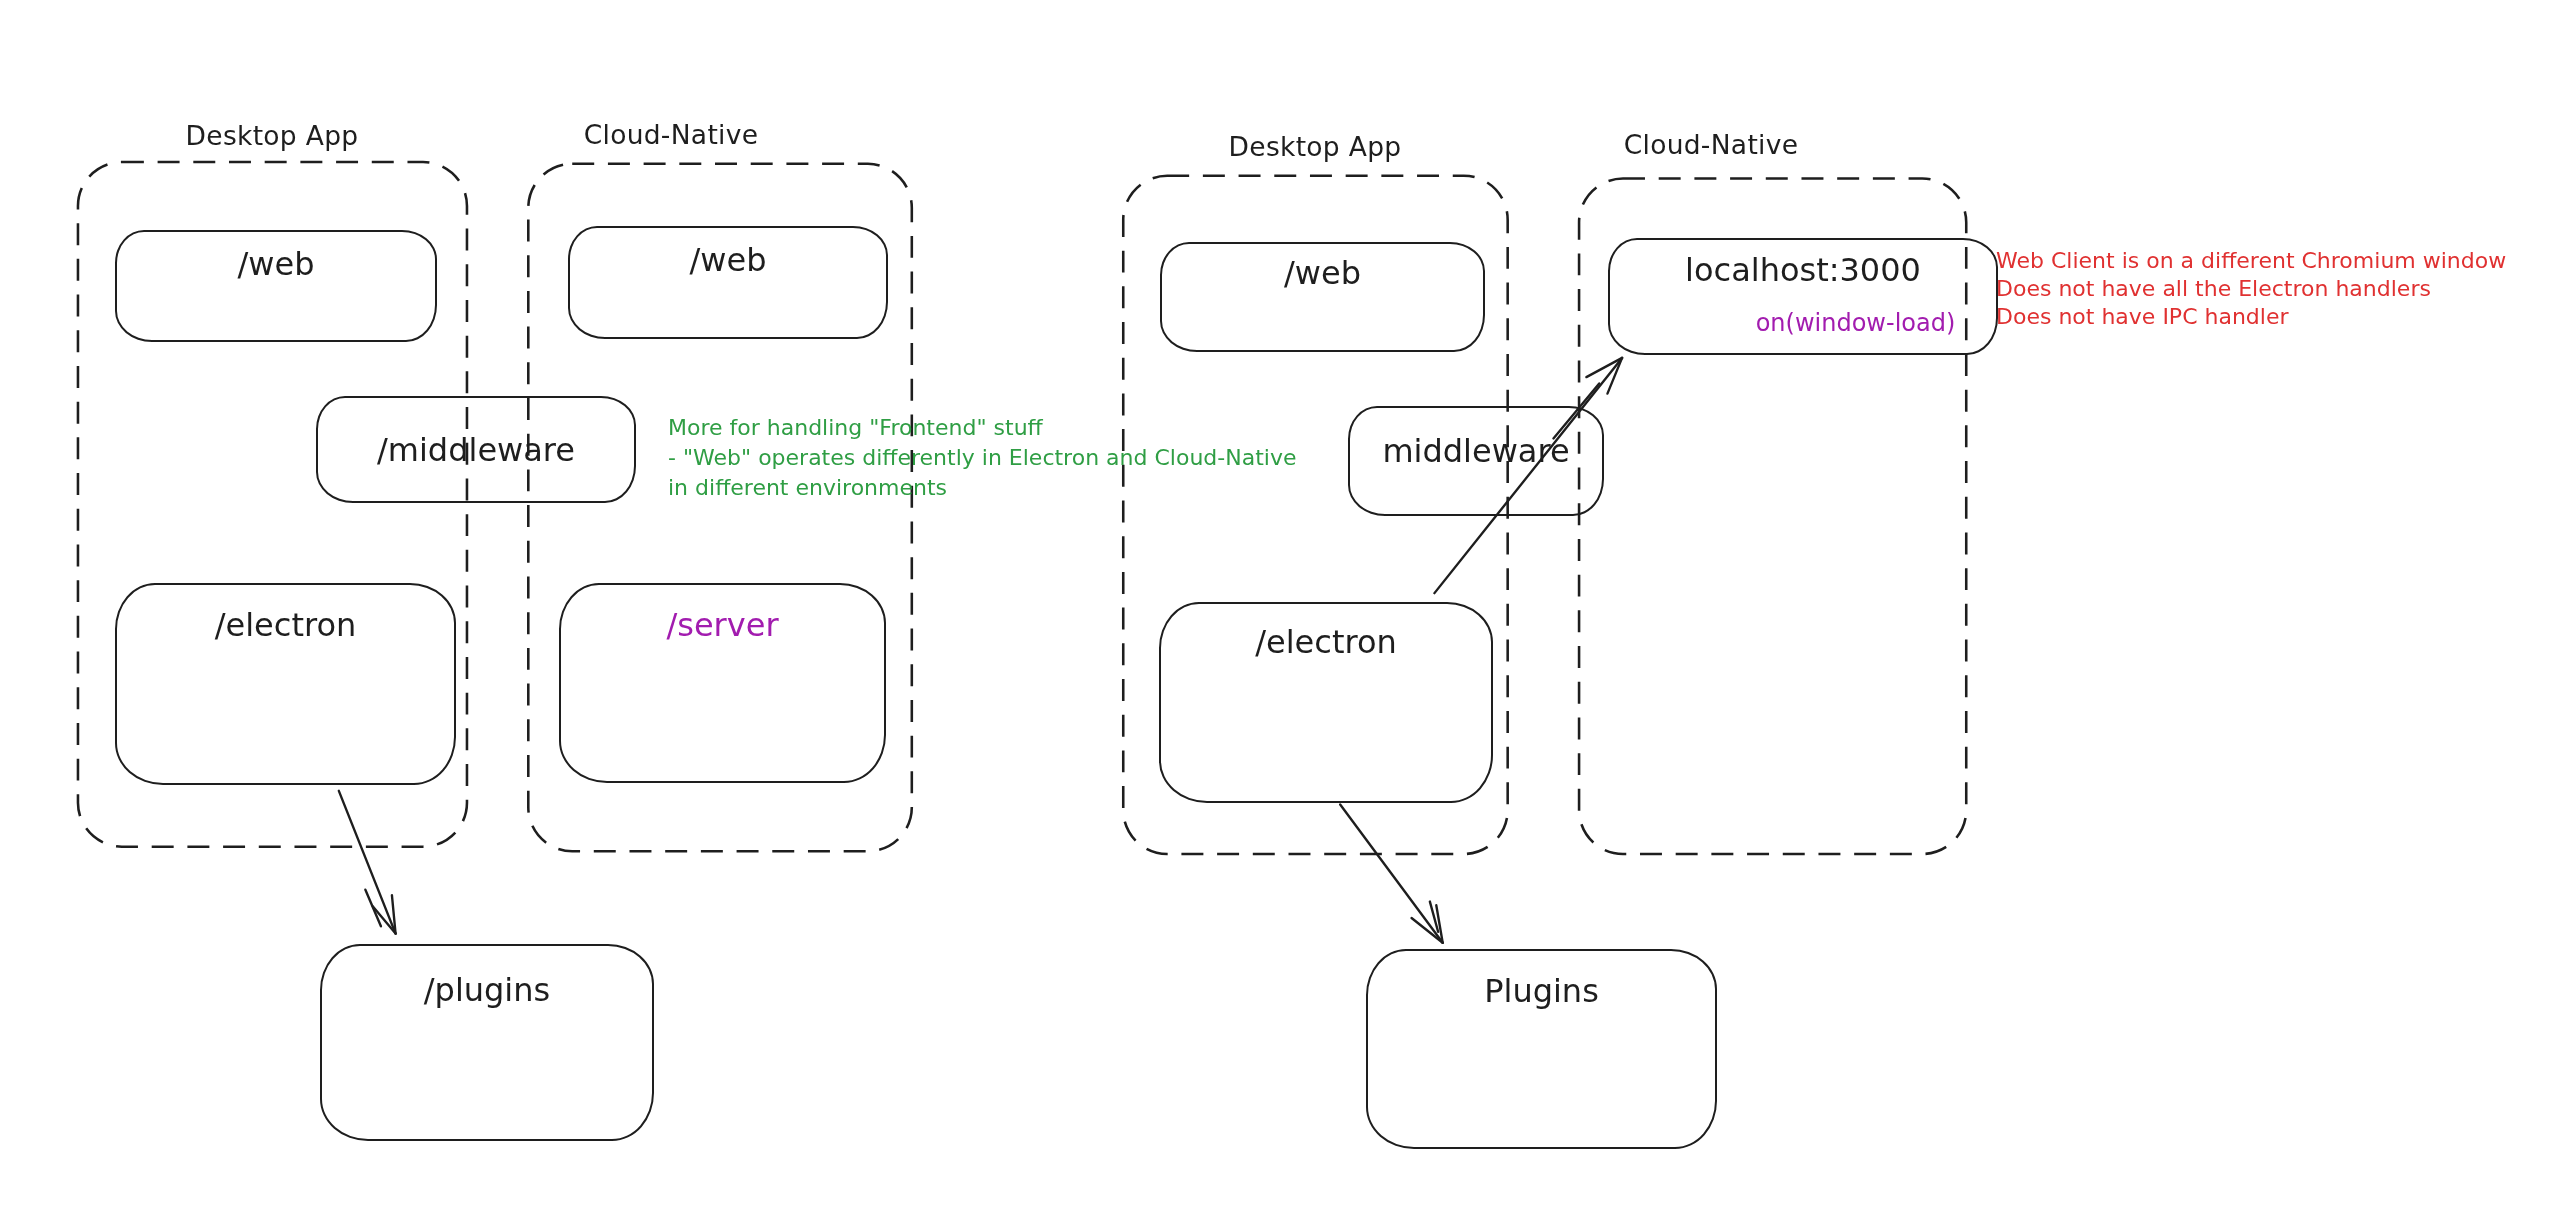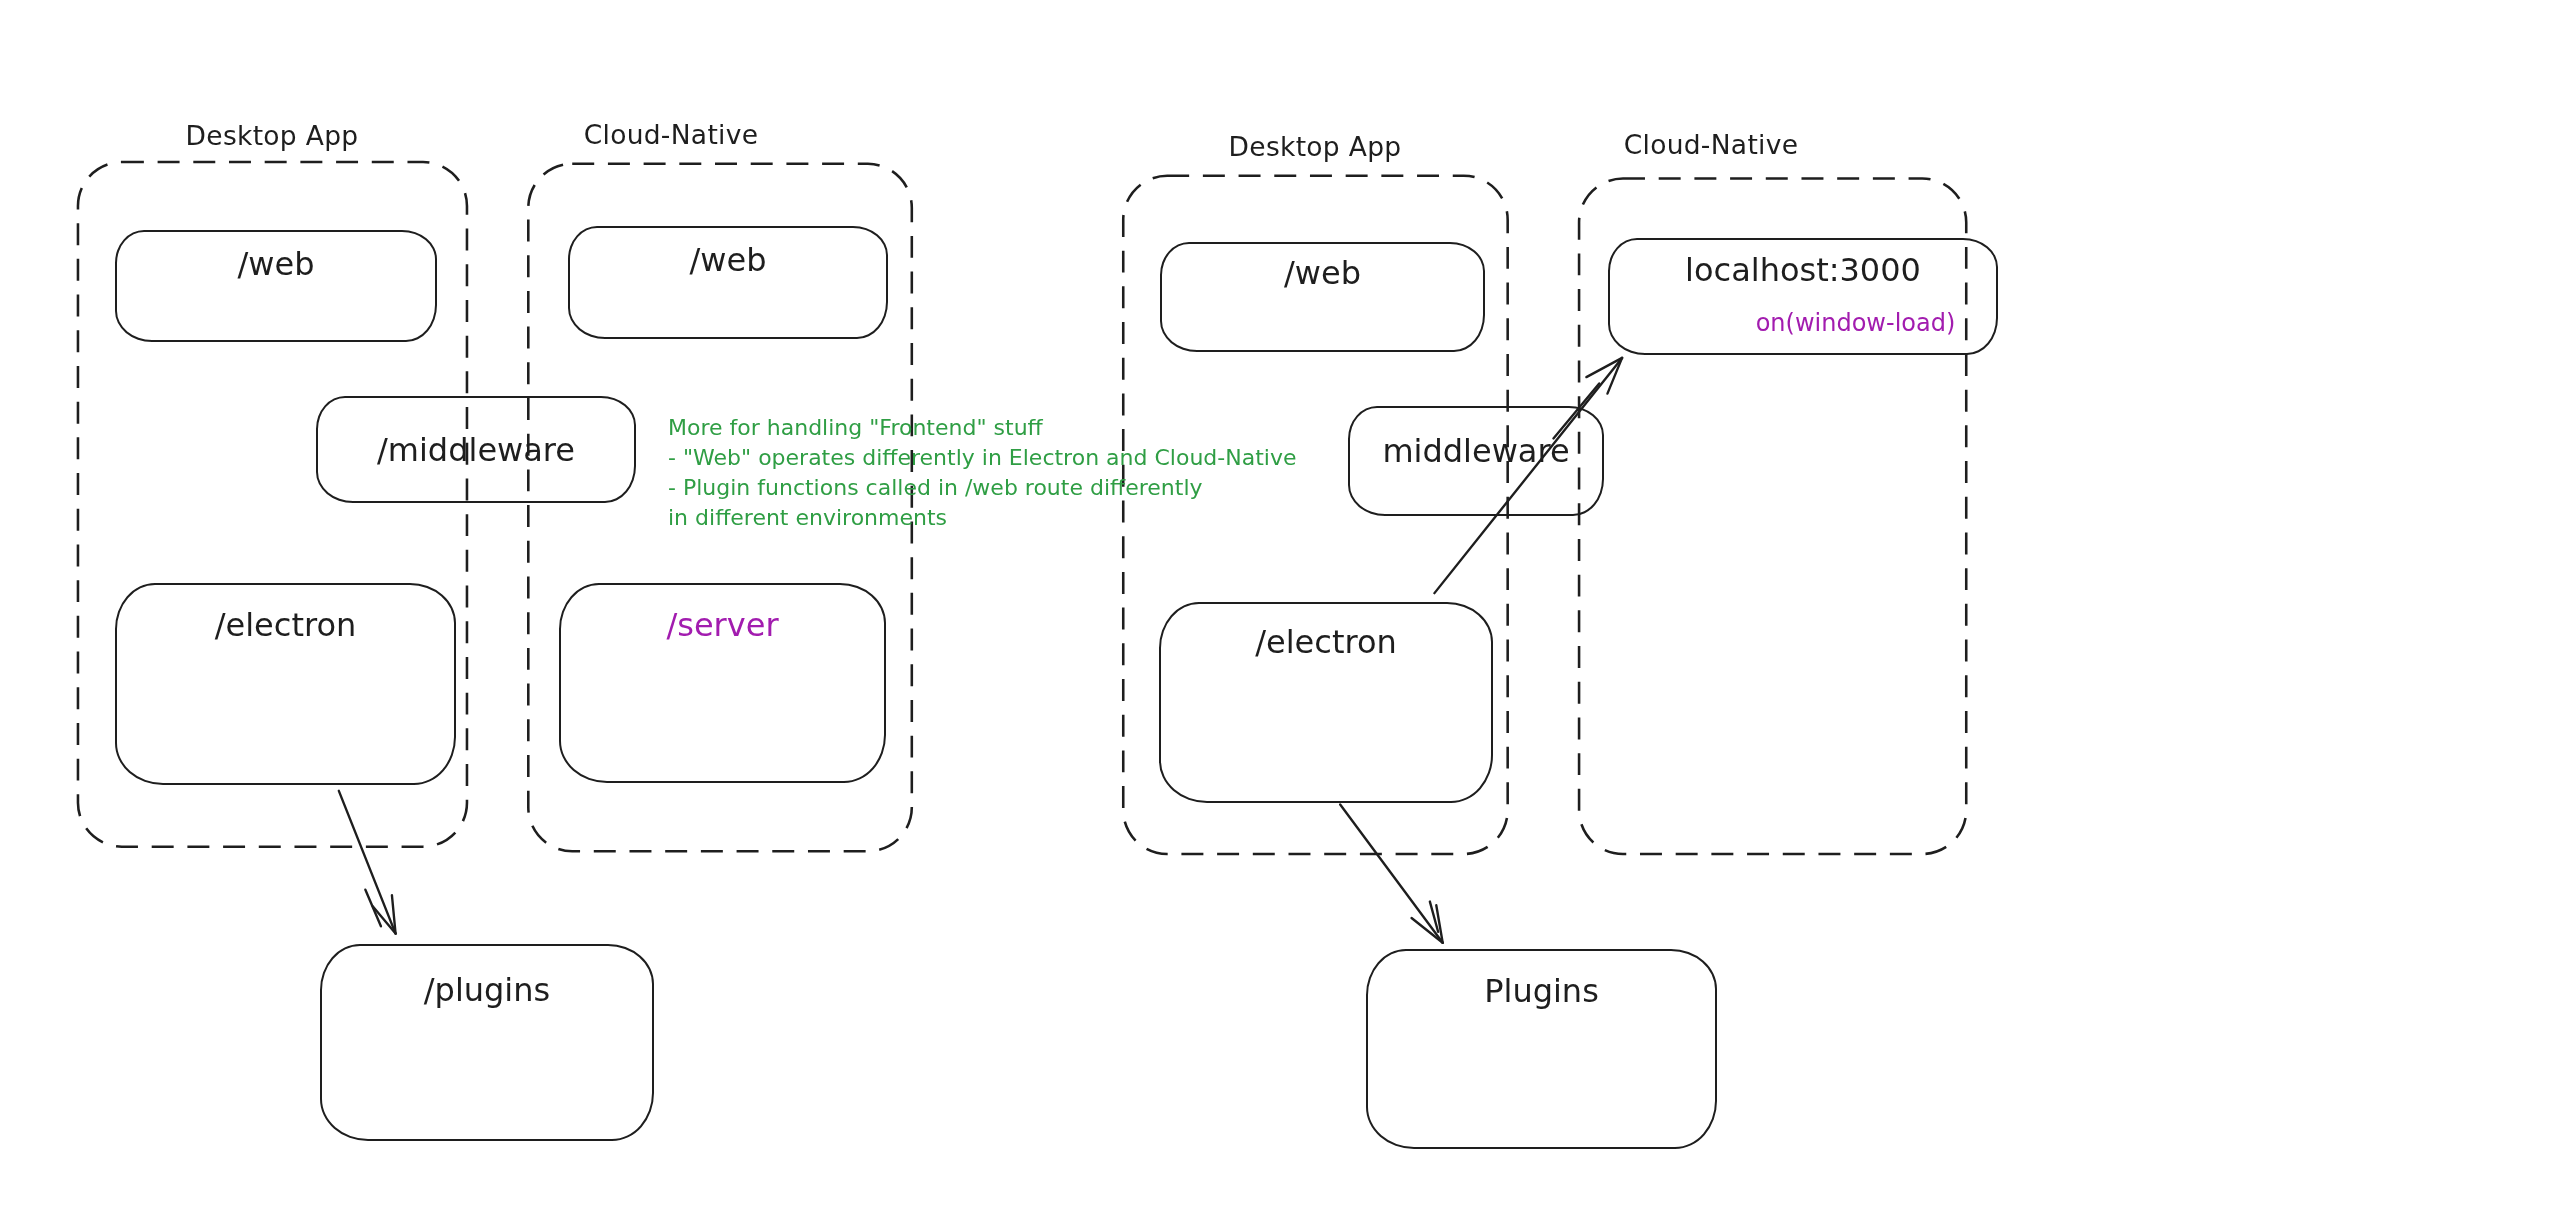--- a/index.html
+++ b/index.html
@@ -94,21 +94,20 @@
     <div class="node-label red" style="top:25px;">/server</div>
   </div>
 
   <div class="node r-lg" style="left:320px; top:944px; width:334px; height:197px;padding-left:41px;">
     <div class="node-label" style="top:29px;">/plugins</div>
   </div>
 
   <div class="note note-green">
     <div>More for handling "Frontend" stuff</div>
     <div>- "Web" operates differently in Electron and Cloud-Native</div>
-    <div>- Plugin functions called in /web route differently</div>
     <div>in different environments</div>
   </div>
 
   <div class="node r-md" style="left:1160px; top:242px; width:325px; height:110px;">
     <div class="node-label" style="top:13.7px;">/web</div>
   </div>
 
   <div class="node r-md" style="left:1608px; top:238px; width:390px; height:117px;">
     <div class="node-label" style="top:14.6px;">localhost:3000</div>
     <div class="node-label red" style="top:68px; left:105px; font-size:24px;">on(window-load)</div>
@@ -119,15 +118,20 @@
   </div>
 
   <div class="node r-lg" style="left:1159px; top:602px; width:334px; height:201px;">
     <div class="node-label" style="top:23px;">/electron</div>
   </div>
 
   <div class="node r-lg" style="left:1366px; top:949px; width:351px; height:200px;">
     <div class="node-label" style="top:25px;">Plugins</div>
   </div>
 
+  <div class="note note-red">
+    <div>Web Client is on a different Chromium window</div>
+    <div>Does not have all the Electron handlers</div>
+    <div>Does not have IPC handler</div>
+  </div>
 
 </div>
 
 
 </body></html>

